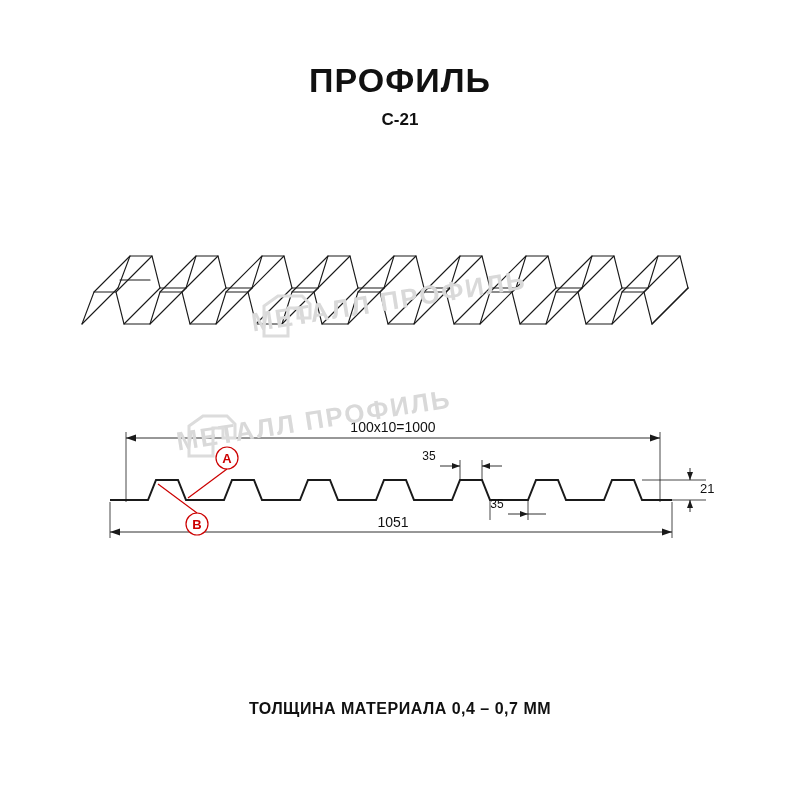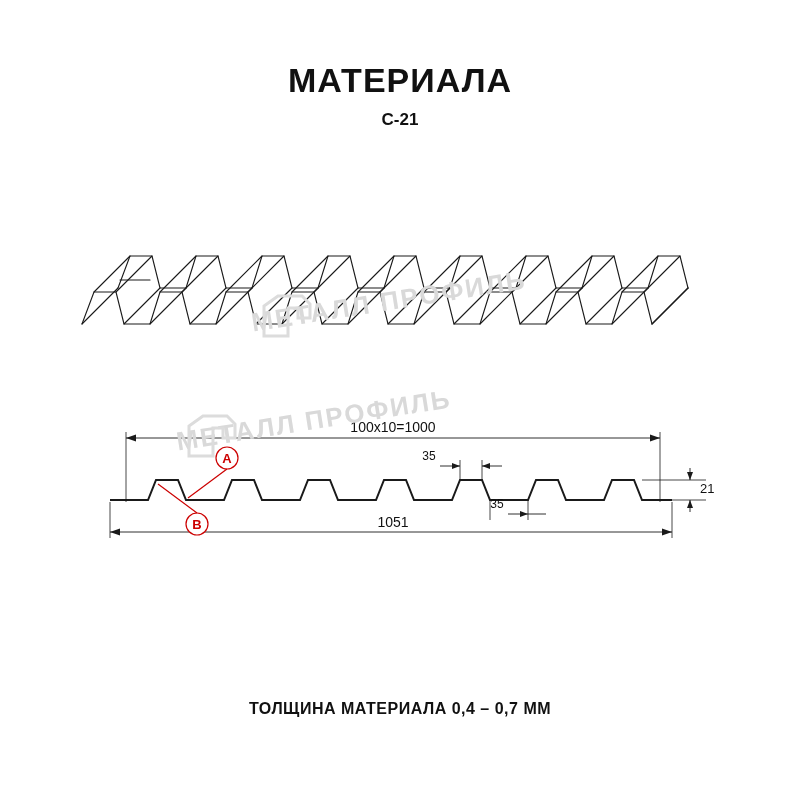--- a/index.html
+++ b/index.html
@@ -93,21 +93,21 @@
   }
   svg { display: block; }
   text { font-family: "Liberation Sans", sans-serif; }
 </style>
 </head>
 <body>
 
 <div class="page">
 
   <div class="title-block">
-    <div class="title">МАТЕРИАЛА</div>
+    <div class="title">ПРОФИЛЬ</div>
     <div class="subtitle">С-21</div>
   </div>
 
   <div class="iso-wrap">
     <svg width="800" height="190" viewBox="0 0 800 190">
       <g fill="none" stroke="#1a1a1a" stroke-width="1.1" stroke-linejoin="round" stroke-linecap="round">
 
         <path d="M120,120 L150,120"></path>
 
         <path d="M118,128

